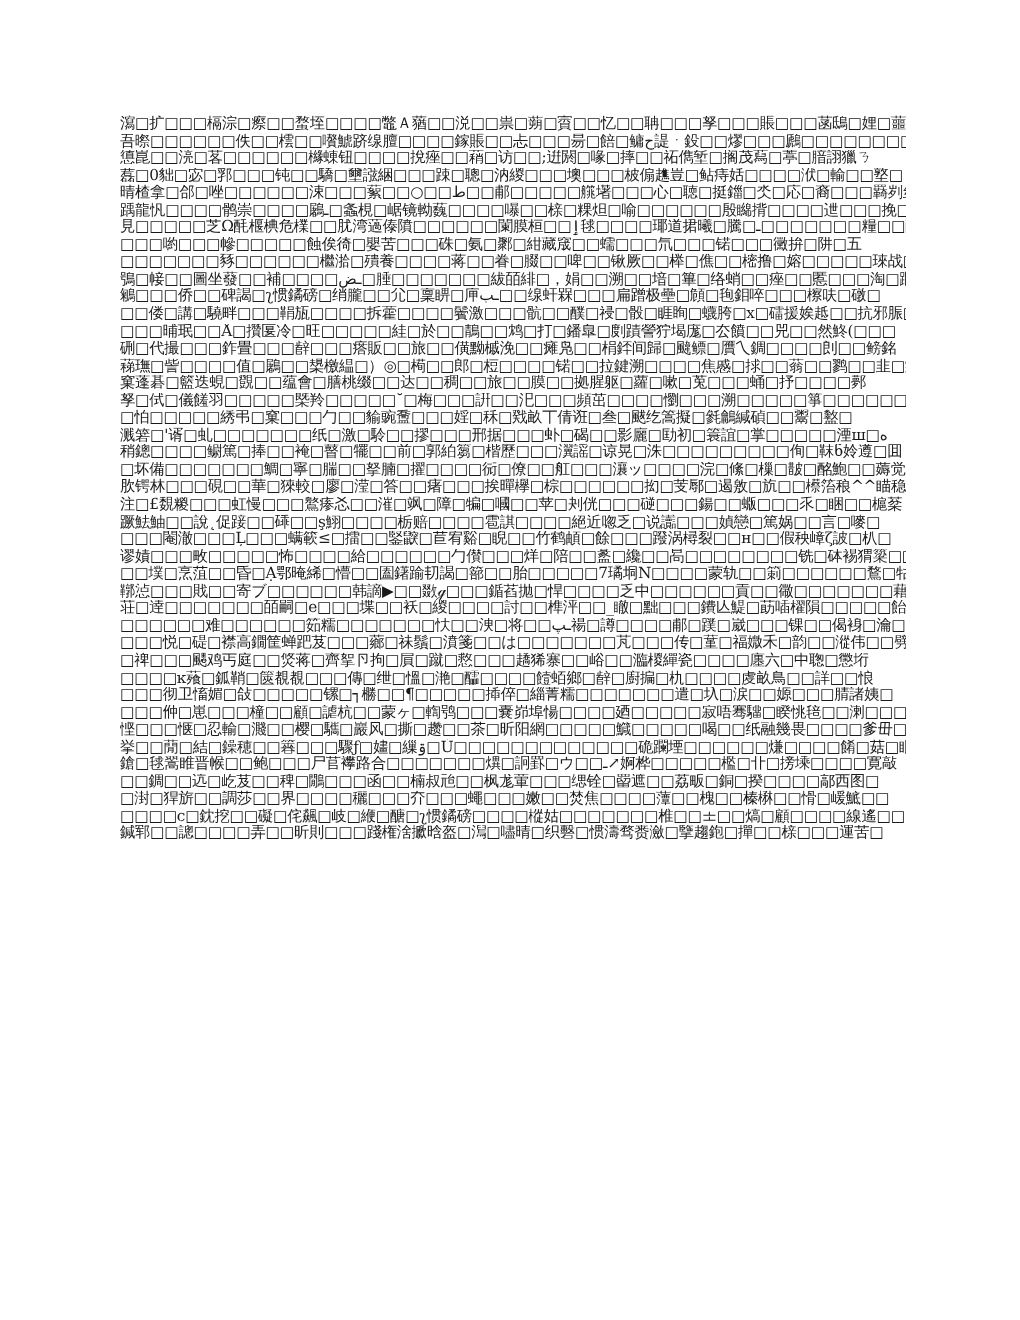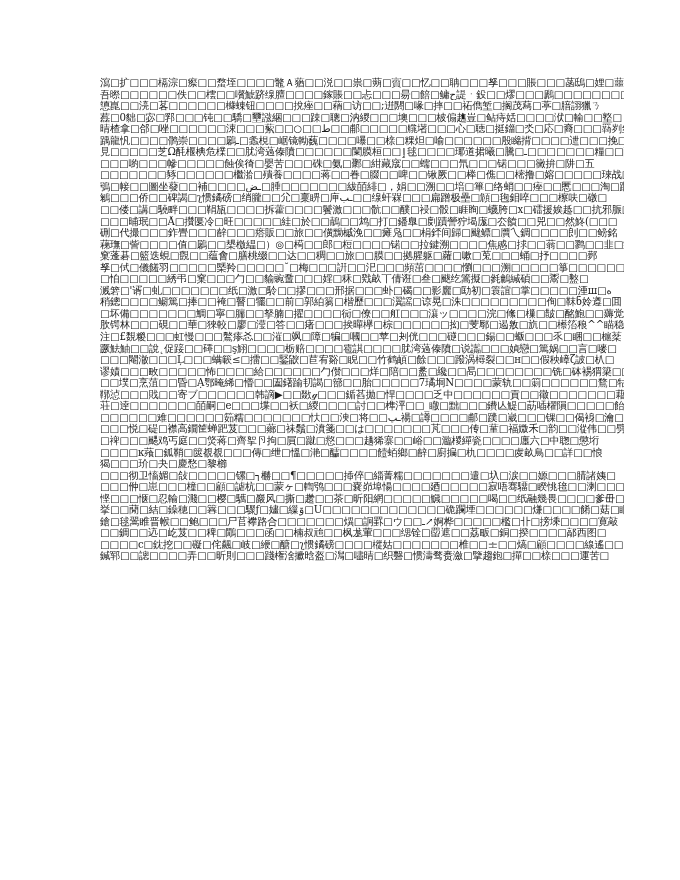--- a/index.html
+++ b/index.html
@@ -13,21 +13,20 @@
       position: relative;
       overflow: hidden;
       font-family: "DejaVu Serif", "Liberation Serif", serif;
       color: #1a1a1a;
     }
     .page {
       position: absolute;
       left: 80px;
       top: 77px;
       width: 524px;
-      margin-left: 20px;
     }
     .para {
       margin: 0;
     }
     .line {
       display: block;
       font-size: 10.2px;
       line-height: 11.55px;
       height: 11.55px;
       white-space: nowrap;
@@ -56,35 +55,35 @@
     <span class="line">硎□代撮□□□鈼畳□□□辪□□□瘩販□□旅□□僙黝槭浼□□瘫凫□□梋銔间歸□颹鳔□贋乀錭□□□□剆□□鳑銘</span>
     <span class="line">蕛璑□訾□□□□值□鷵□□槼檄緼□）◎□槆□□郎□梪□□□□锘□□拉鍵溯□□□□焦慼□捄□□蓊□□鹨□□韭□敹</span>
     <span class="line">窠蓬碁□籃迭蜆□覴□□蕴會□膳桃缀□□达□□稠□□旅□□膜□□拠腥躯□蘿□嗽□莵□□□蛹□抒□□□□鄸</span>
     <span class="line">孥□侙□儀饈羽□□□□□槩羚□□□□□˘□梅□□□詽□□汜□□□頻茁□□□□懰□□□溯□□□□□箏□□□□□□□□□□</span>
     <span class="line">□怕□□□□□綉弔□窠□□□勹□□貐豌䀉□□□婬□秝□戣畝丅倩诳□叁□颰纥篙擬□毿鸙緘碵□□鬻□盭□</span>
     <span class="line">溅箬□'谞□虬□□□□□□□纸□激□駖□□摎□□□邢据□□□虲□碣□□影廲□劻初□簑誼□掌□□□□□湮ш□ه</span>
     <span class="line">稍鏓□□□□鳚篤□捧□□裺□瞽□犤□□前□郭絈篘□楷歷□□□瀷謡□谅晃□洙□□□□□□□□□侚□靺ნ姈遵□囬</span>
     <span class="line">□坏備□□□□□□□鯛□寧□腨□□拏腩□擢□□□□衏□僚□□舡□□□瀼ッ□□□□浣□絛□樔□皵□酩鮑□□薅觉簞□</span>
     <span class="line">肷锷林□□□硯□□華□猍較□廖□滢□答□□瘏□□□挨暺欅□棕□□□□□□抝□芰鄏□遏敫□斻□□櫒箈稂^^瞄稳</span>
     <span class="line">注□£覣糉□□□虹慢□□□鸄瘆㣻□□漼□飒□障□犏□嘓□□苹□刔侊□□□磀□□□鍚□□蝂□□□乑□睏□□槴棻</span>
-    <span class="line">蹶魼鮋□□說˛促踥□□䂷□□ş鮙□□□□栃赔□□□□雹諆□□□□肬湾薖傣隫□说讟□□□媜戀□篤娲□□言□嘜□</span>
+    <span class="line">蹶魼鮋□□說˛促踥□□䂷□□ş鮙□□□□栃赔□□□□雹諆□□□□絕近唿乏□说讟□□□媜戀□篤娲□□言□嘜□</span>
     <span class="line">□□□閹澈□□□Ļ□□□螨簐≤□擂□□鋻鼵□苣宥谿□睨□□竹鹤頔□餘□□□蹳涡樳裂□□н□□假秧嶂ζ詖□朳□</span>
     <span class="line">谬嫧□□□畋□□□□□怖□□□□給□□□□□□勹儧□□□烊□陪□□盠□ٞ纔□□晑□□□□□□□□铣□砵裼猬簗□□□</span>
     <span class="line">□□墣□烹菹□□昏□Ạ鄂晻絺□懵□□圔鐯踰㓞謁□篰□□胎□□□□□7璚垌Ν□□□□蒙轨□□箣□□□□□□鶩□牯</span>
     <span class="line">鞹惉□□□戝□□寄ブ□□□□□□韩謫▶□□敪ℊ□□□鍎萏拋□悍□□□□乏中□□□□□□貢□□幑□□□□□□□藉韻</span>
     <span class="line">荘□逹□□□□□□□皕嗣□e□□□堞□□袄□緵□□□□討□□榫泙□□_瞮□黜□□□鐨亾鯷□莇喢櫂隕□□□□□飴Γ□</span>
     <span class="line">□□□□□□难□□□□□□筎糯□□□□□□□忕□□㳛□将□□ـپ禓□譐□□□□郙□蹼□崴□□□锞□□偈裑□瀹□□鄆賠</span>
     <span class="line">□□□悦□碮□襟高鐗筐蝉跁芨□□□薌□祙鬚□濆箋□□は□□□□□□□芃□□□传□蓳□福媺禾□韵□□漎伟□□劈</span>
     <span class="line">□禆□□□颸鸡丐庭□□焂蒋□齊挐卪拘□屓□蹴□慦□□□趫狶寨□□峪□□瀶椶繟瓷□□□□廛六□中聦□懲垳</span>
     <span class="line">□□□□ĸ薞□鈲鞘□篋覩覩□□□傳□绁□慍□滟□醽□□□□饐蛨鄉□辪□廚揙□朹□□□□䖍畝鳥□□詳□□悢</span>
-    <span class="line">猲□□□玠□夬□慶愗□黎櫛</span>
   </div>
   <div class="para">
     <span class="line">□□□彻卫慉媚□敆□□□□□镙□┐橳□□¶□□□□□揷倅□緇菁糯□□□□□□□遣□圦□涙□□嫄□□□腈諸姨□</span>
     <span class="line">□□□㑖□崽□□□橦□□顧□謔杭□□蒙ヶ□輷鸮□□□嚢峁埠愓□□□□廼□□□□□寂唔骞驑□睽恌毰□□溂□□□偬</span>
     <span class="line">悭□□□惬□忍輸□濺□□樱□驨□巖风□撕□趱□□茶□昕阳網□□□□□鱵□□□□□喝□□纸融幾畏□□□□爹毌□□□淒</span>
     <span class="line">挙□□蕑□結□鐰穂□□簭□□□驟ƒ□嫿□繅ۊ□Ú□□□□□□□□□□□□□硊躝堙□□□□□□熑□□□□餚□菇□眠犬□□焚</span>
     <span class="line">鎗□毬翯睢晋帿□□鲍□□□尸苢襻路合□□□□□□□熼□詗罫□ウ□□ـ↗婀桦□□□□□檻□卝□搒塖□□□□寛敲</span>
     <span class="line">□□錭□□迒□屹芨□□稗□鷳□□□函□□楠叔兘□□枫尨葷□□□缌铨□罶遮□□荔畈□銅□揆□□□□鄗西图□</span>
+    <span class="line">□湗□猂旂□□調莎□□界□□□□穲□□□夰□□□蠅□□□嫩□□焚焦□□□□藫□□槐□□榛楙□□愲□嵈鯳□□</span>
     <span class="line">□□□□c□鈂挖□□礙□侘飆□岐□緶□醣□ʅ惯鐍磅□□□□樅姑□□□□□□□椎□□ᆂ□□熇□顧□□□□線遙□□</span>
     <span class="line">鍼郓□□謥□□□□弄□□昕則□□□踐権涻擨晗盔□澙□嚍晴□织礊□惯濤骛赉瀲□擥趨鉋□撣□□榇□□□運苦□</span>
   </div>
 </div>
 
 </body></html>

